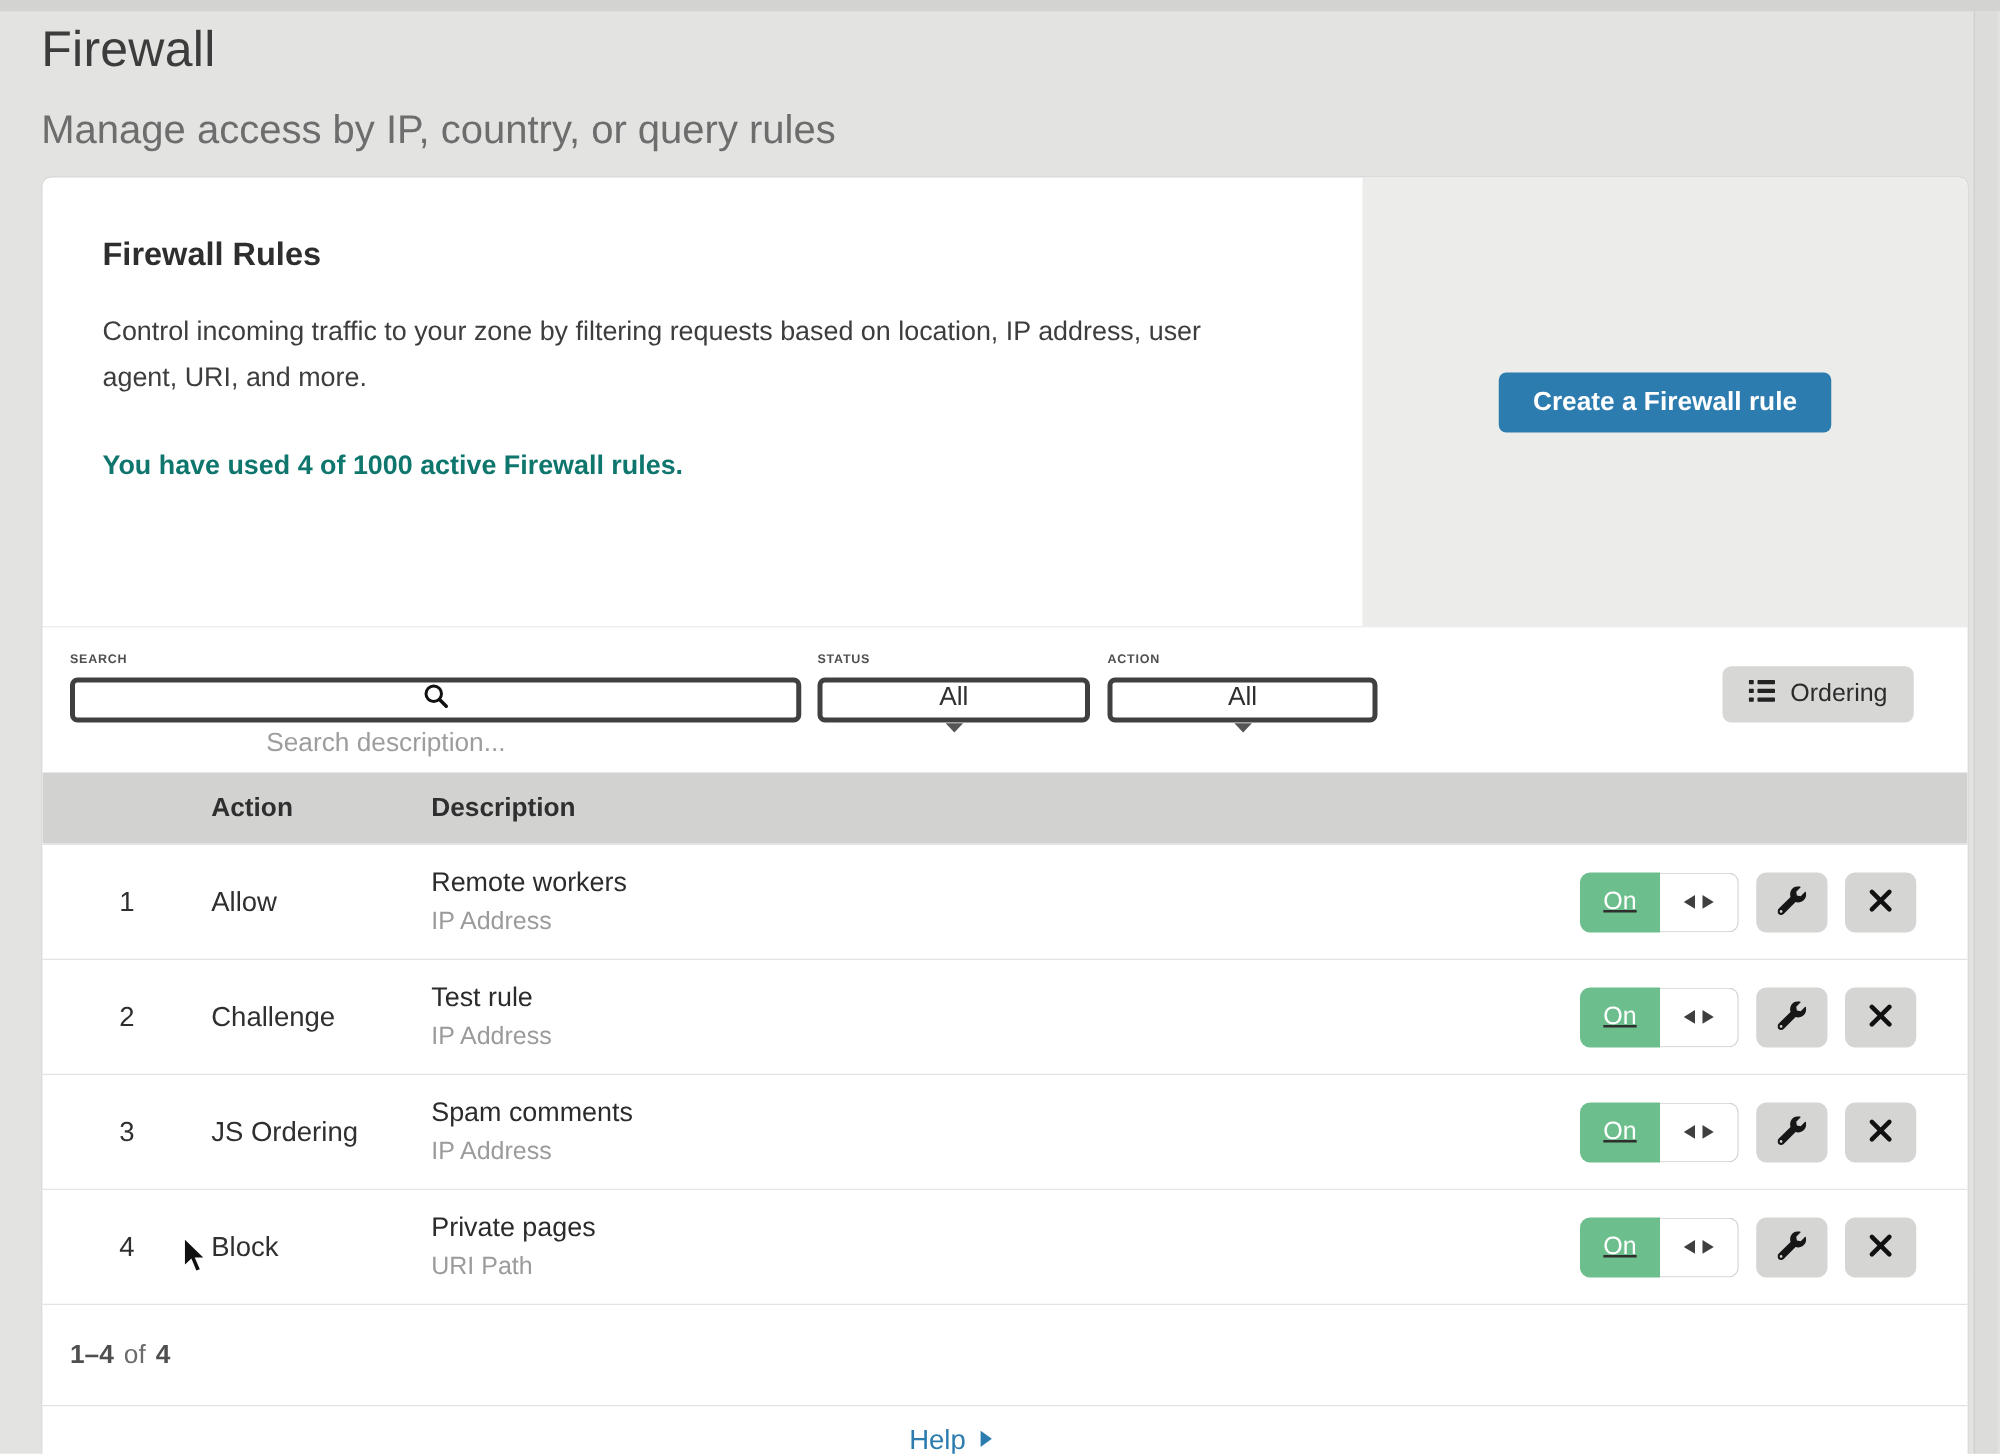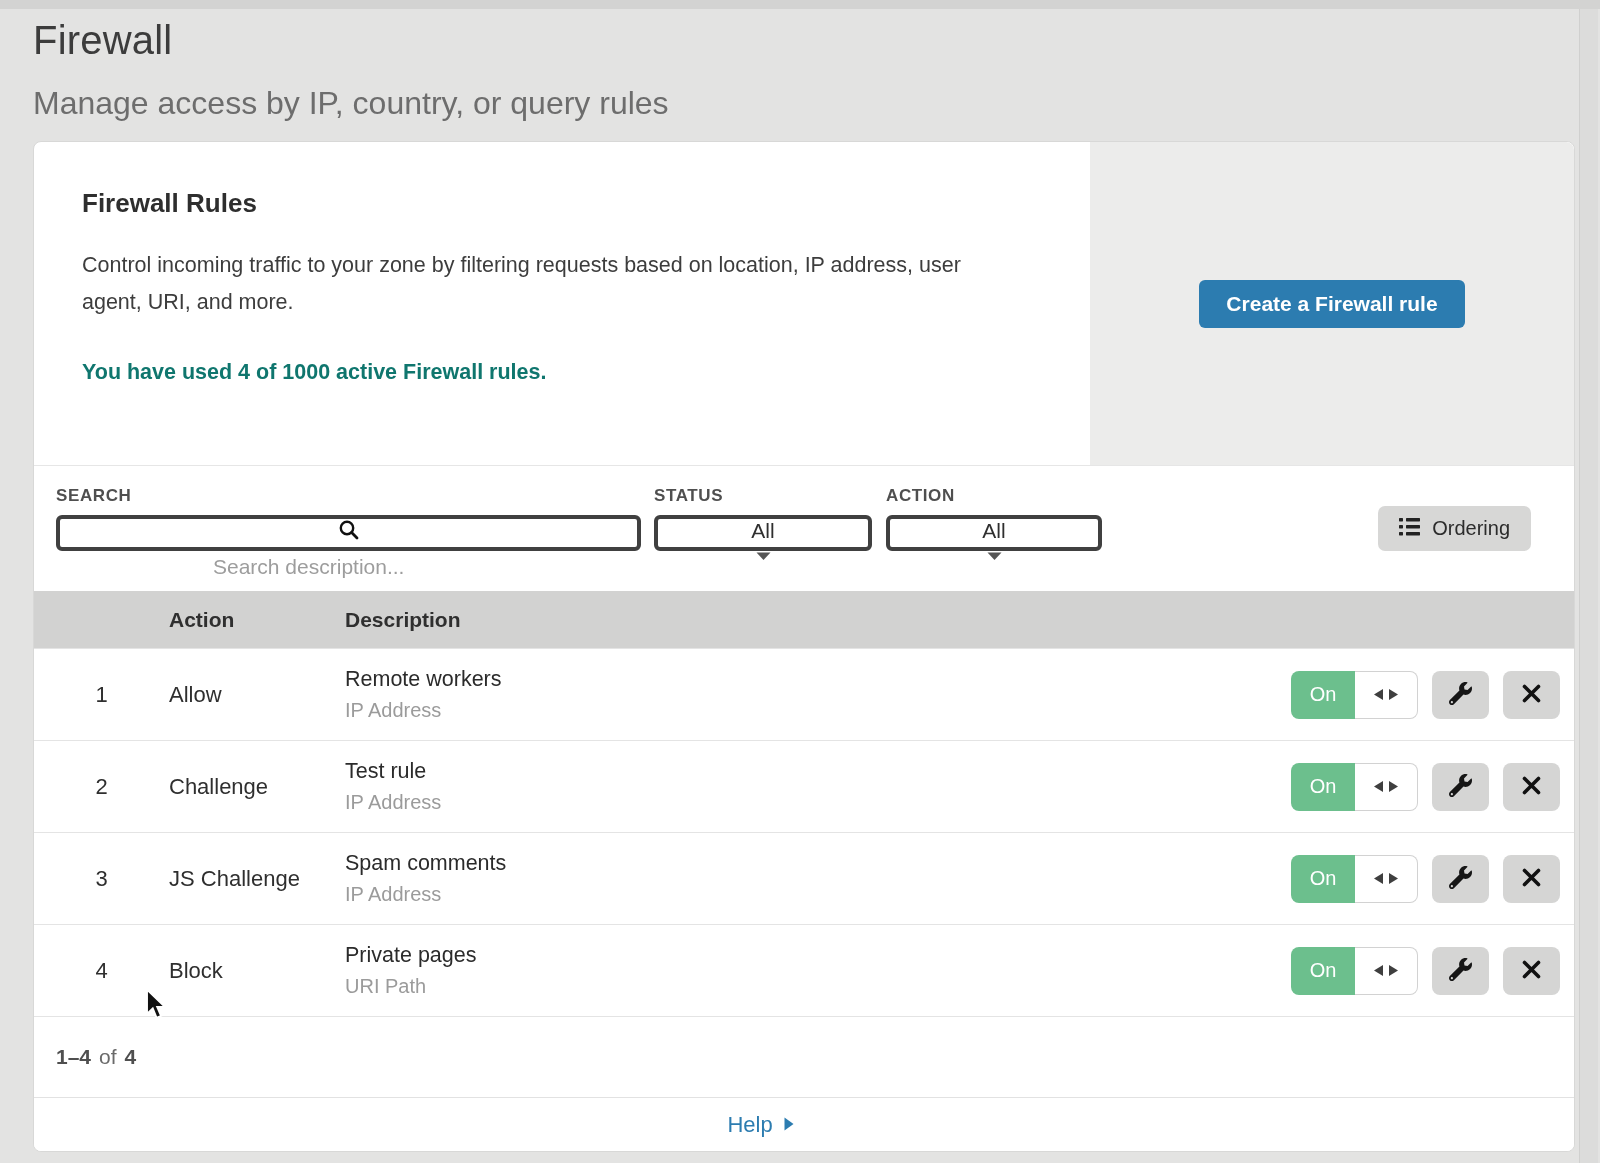--- a/index.html
+++ b/index.html
@@ -25,35 +25,35 @@
 
   
   .card{
     margin:19px 25px 0 33px;
     background:#fff;
     border:1px solid #d8d8d7;
     border-radius:8px;
     overflow:hidden;
   }
 
-  .card-top{display:flex; height:324px; border-bottom:1px solid #e6e6e6;}
+  .card-top{display:flex; height:360px; border-bottom:1px solid #e6e6e6;}
   .info{width:1056px; padding:46px 70px 0 48px;}
   .info-title{font-size:26px; font-weight:700; color:#2e2e2e; margin-bottom:28px;}
   .info-desc{font-size:21.5px; line-height:1.7; color:#3d3d3d; margin-bottom:40px; max-width:950px;}
   .info-usage{font-size:21.5px; font-weight:700; color:#0f766e;}
   .cta-panel{flex:1; background:#ececeb; border-top-right-radius:8px; display:flex; align-items:center; justify-content:center;}
   .create-btn{
     background:var(--accent-blue); color:#fff; border:none; cursor:pointer;
     font-family:inherit; font-size:21px; font-weight:700;
     padding:12px 27px; border-radius:6px;
   }
 
   
   .filters{display:flex; align-items:flex-end; padding:20px 43px 40px 22px; background:#fff;}
-  .filter-label{font-size:17px; font-weight:700; letter-spacing:.6px; color:#4f4f4f; margin-bottom:9px;}
+  .filter-label{font-size:10px; font-weight:700; letter-spacing:.6px; color:#4f4f4f; margin-bottom:9px;}
   .control{height:36px; border:4px solid #404040; border-radius:6px; background:#fff; display:flex; align-items:center;flex-direction:column;}
   .search-group{width:585px;}
   .search-box{padding:0 14px; gap:10px;}
   .search-box input{
     border:none; outline:none; flex:1; font-family:inherit; font-size:21px; color:#2f2f2f; background:transparent;
   }
   .search-box input::placeholder{color:#9d9d9d;}
   .status-group{width:218px; margin-left:13px;}
   .action-group{width:216px; margin-left:14px;}
   .select-box{justify-content:space-between; padding:0 15px; font-size:21px; color:#2f2f2f; cursor:pointer;}
@@ -69,21 +69,21 @@
   .col-num{width:135px; text-align:center;}
   .col-action{width:176px;}
   .col-desc{flex:1;}
   .row{display:flex; align-items:center; height:92px; background:#fff; border-top:1px solid #e4e4e4;}
   .row:first-of-type{border-top:none;}
   .cell-num{width:135px; text-align:center; font-size:22px;}
   .cell-action{width:176px; font-size:22px;}
   .cell-desc{flex:1;}
   .desc-title{font-size:21.5px; color:#2b2b2b; margin-bottom:7px;}
   .desc-sub{font-size:20px; color:#9b9b9b;}
-  .controls{display:flex; align-items:flex-start; gap:14px; padding-right:14px;}
+  .controls{display:flex; align-items:flex-start; gap:14px; padding-right:41px;text-decoration:underline;}
   .toggle{display:flex; height:48px; cursor:pointer;}
   .toggle-on{
     width:64px; background:var(--toggle-green); color:#fff; font-size:20px;
     display:flex; align-items:center; justify-content:center;
     border-radius:8px 0 0 8px;
   }
   .toggle-handle{
     width:63px; background:#fff; border:1px solid #d2d2d2; border-left:none;
     border-radius:0 8px 8px 0;
     display:flex; align-items:center; justify-content:center; gap:4px;
@@ -246,21 +246,21 @@
       <button class="icon-btn">
         <span><svg width="21" height="21" viewBox="0 0 21 21">
               <path d="M3.5 3.5 L17.5 17.5 M17.5 3.5 L3.5 17.5" stroke="#111" stroke-width="3.6" stroke-linecap="round"></path>
             </svg></span>
       </button>
     </div>
   </div>
 
   <div class="row">
     <div class="cell-num">3</div>
-    <div class="cell-action">JS Challenge</div>
+    <div class="cell-action">JS Ordering</div>
     <div class="cell-desc">
       <div class="desc-title">Spam comments</div>
       <div class="desc-sub">IP Address</div>
     </div>
     <div class="controls">
       <div class="toggle">
         <span class="toggle-on">On</span>
         <span class="toggle-handle">
           <svg width="11" height="13" viewBox="0 0 11 13">
               <path d="M10 1 L10 12 L1 6.5 Z" fill="#3f3f3f"></path>

